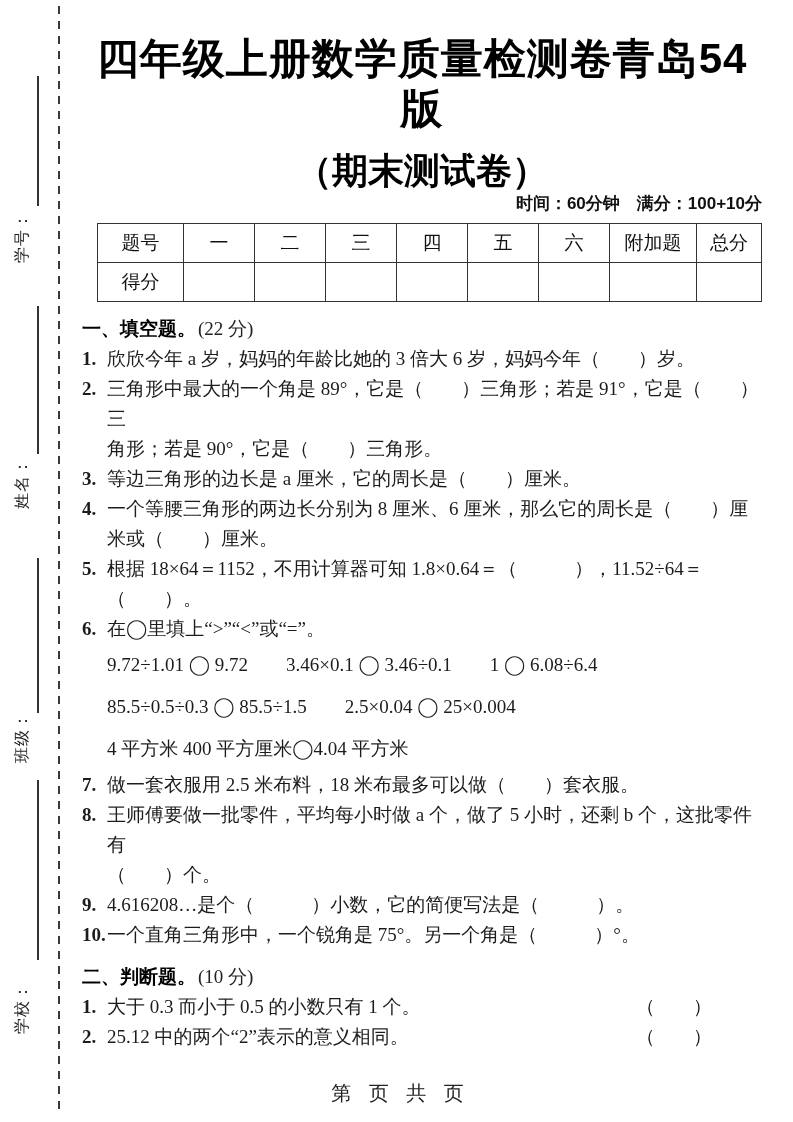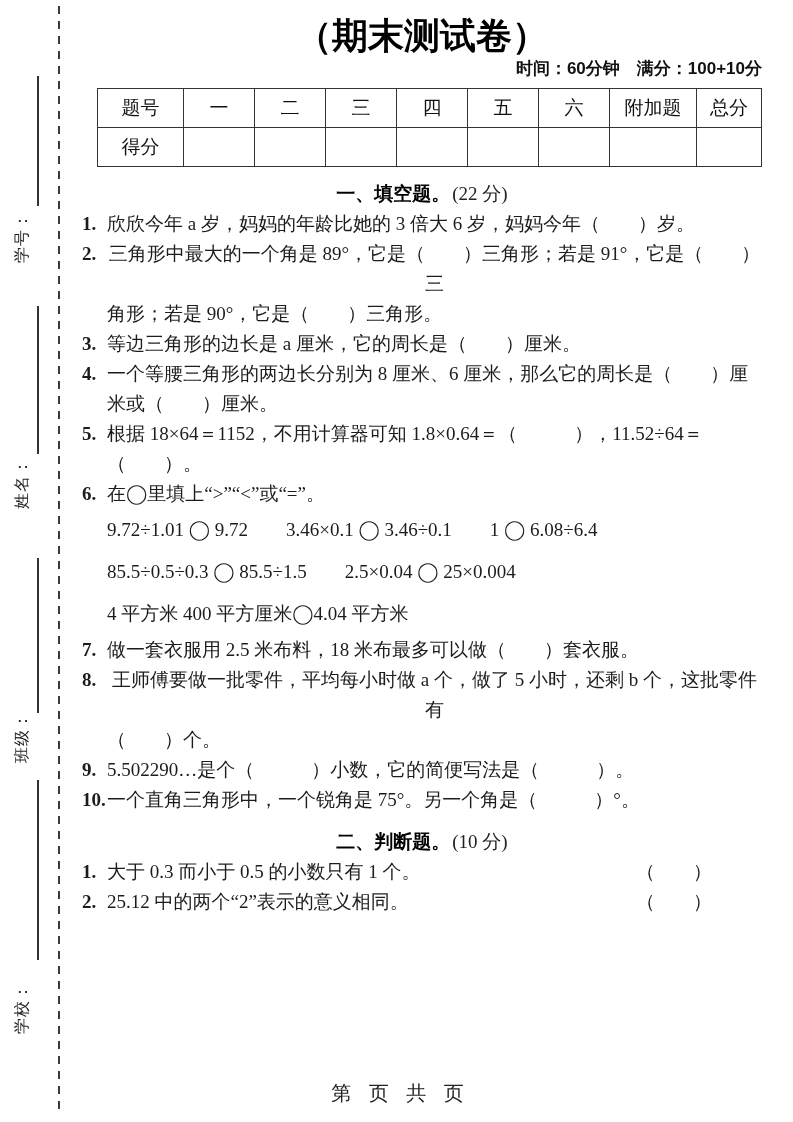--- a/index.html
+++ b/index.html
@@ -45,21 +45,21 @@
   
   table.score{
     border-collapse:collapse;margin:8px 0 4px 15px;table-layout:fixed;
     font-family:"Liberation Sans","DejaVu Sans",sans-serif;
   }
   table.score th,table.score td{
     border:1.6px solid #333;height:38px;text-align:center;vertical-align:middle;
     font-size:19px;font-weight:400;color:#111;padding:0;
   }
   
-  .section{margin-top:0;text-align:center;}
+  .section{margin-top:0;}
   .section-head{margin-top:12px;line-height:30px;font-size:19px;}
   .sec-title{font-family:"Liberation Sans","DejaVu Sans",sans-serif;font-weight:700;color:#000;}
   .sec-score{font-family:"Liberation Serif","DejaVu Serif",serif;color:#222;margin-left:2px;}
   .q-line{
     position:relative;padding-left:25px;line-height:30px;font-size:19px;color:#1c1c1c;
     display:flex;align-items:baseline;
   }
   .q-num{position:absolute;left:0;top:0;font-weight:700;line-height:inherit;}
   .q-text{white-space:pre-wrap;}
   .q-line.sub{line-height:42px;}
@@ -88,20 +88,21 @@
       <span>姓名：</span>
     </div>
   <div class="side-label sb-c">
       <span>班级：</span>
     </div>
   <div class="side-label sb-d">
       <span>学校：</span>
     </div>
 
   <div class="main">
+    <h1 class="title">四年级上册数学质量检测卷青岛54版</h1>
     <h2 class="subtitle">（期末测试卷）</h2>
     <div class="time-line">时间：60分钟　满分：100+10分</div>
 
     <table class="score">
       <colgroup>
         <col style="width:86px">
           <col style="width:71px">
           <col style="width:71px">
           <col style="width:71px">
         <col style="width:71px">
@@ -187,21 +188,21 @@
           </div>
           <div class="q-line">
             <span class="q-num">8.</span>
             <span class="q-text">王师傅要做一批零件，平均每小时做 a 个，做了 5 小时，还剩 b 个，这批零件有</span>
           </div>
           <div class="q-line">
             <span class="q-text">（　　）个。</span>
           </div>
           <div class="q-line">
             <span class="q-num">9.</span>
-            <span class="q-text">5.502290…是个（　　　）小数，它的简便写法是（　　　）。</span>
+            <span class="q-text">4.616208…是个（　　　）小数，它的简便写法是（　　　）。</span>
           </div>
           <div class="q-line">
             <span class="q-num">10.</span>
             <span class="q-text">一个直角三角形中，一个锐角是 75°。另一个角是（　　　）°。</span>
           </div>
         </div>
         <div class="section">
           <div class="section-head"><span class="sec-title">二、判断题。</span><span class="sec-score">(10 分)</span></div>
           <div class="q-line">
             <span class="q-num">1.</span>

